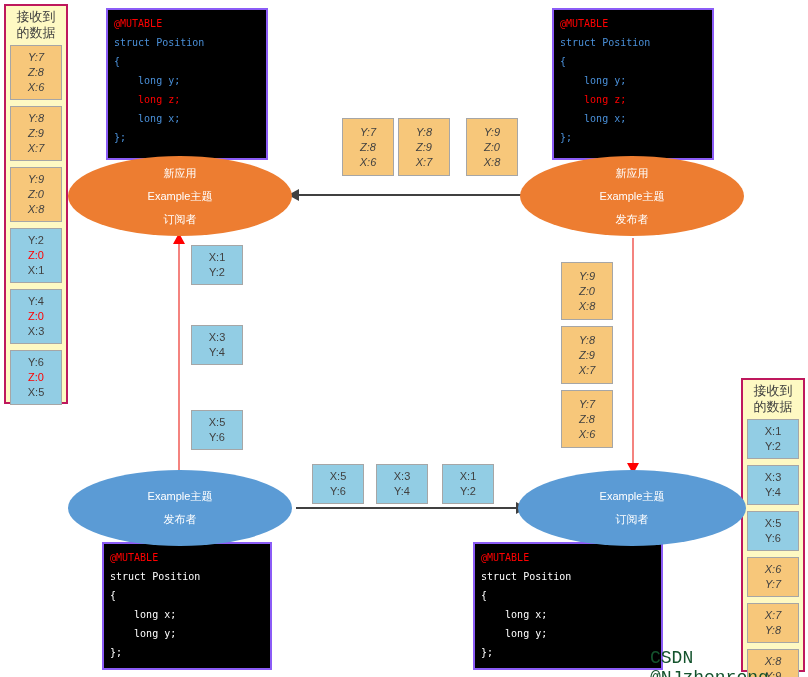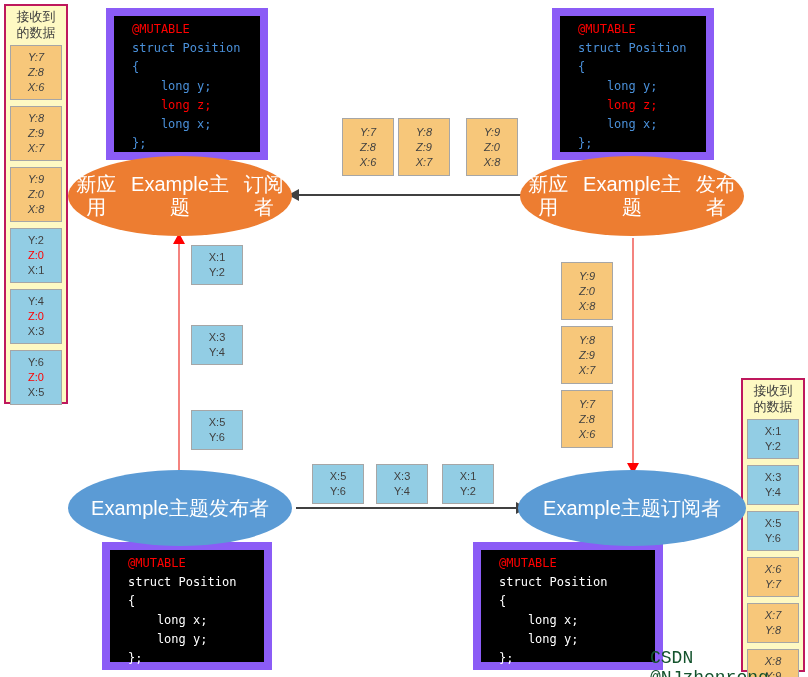--- a/index.html
+++ b/index.html
@@ -48,42 +48,42 @@
   .panel-chip{width:52px;height:55px;margin-bottom:6px;}
   .panel-chip2{width:52px;height:40px;margin-bottom:6px;}
 
   
   .fchip{position:absolute;}
 
   
   .code{
     position:absolute;
     background:#000000;
-    border:8px solid #8b5cf6;
+    border:2px solid #8b5cf6;
     box-sizing:border-box;
-    padding:4px 18px;
+    padding:4px 6px;
     font-family:"DejaVu Sans Mono","Liberation Mono",monospace;
-    font-size:12px;
+    font-size:10px;
     line-height:19px;
     white-space:pre;
   }
   .c-anno{color:#ff0000;}
   .c-blue{color:#4a90d9;}
   .c-white{color:#ffffff;}
 
   
   .ellipse{
     position:absolute;
     border-radius:50%;
     display:flex;
-    flex-direction:row;
+    flex-direction:column;
     justify-content:center;
     align-items:center;
     color:#ffffff;
-    font-size:20px;
+    font-size:11px;
     line-height:23px;
     text-align:center;
   }
   .ellipse.orange{background:#ed7d31;}
   .ellipse.blue{background:#5b9bd5;}
 
   
   .hline{position:absolute;height:2px;background:#404040;}
   .vline{position:absolute;width:2px;background:#f4837f;}
   .arrow{position:absolute;width:0;height:0;}

